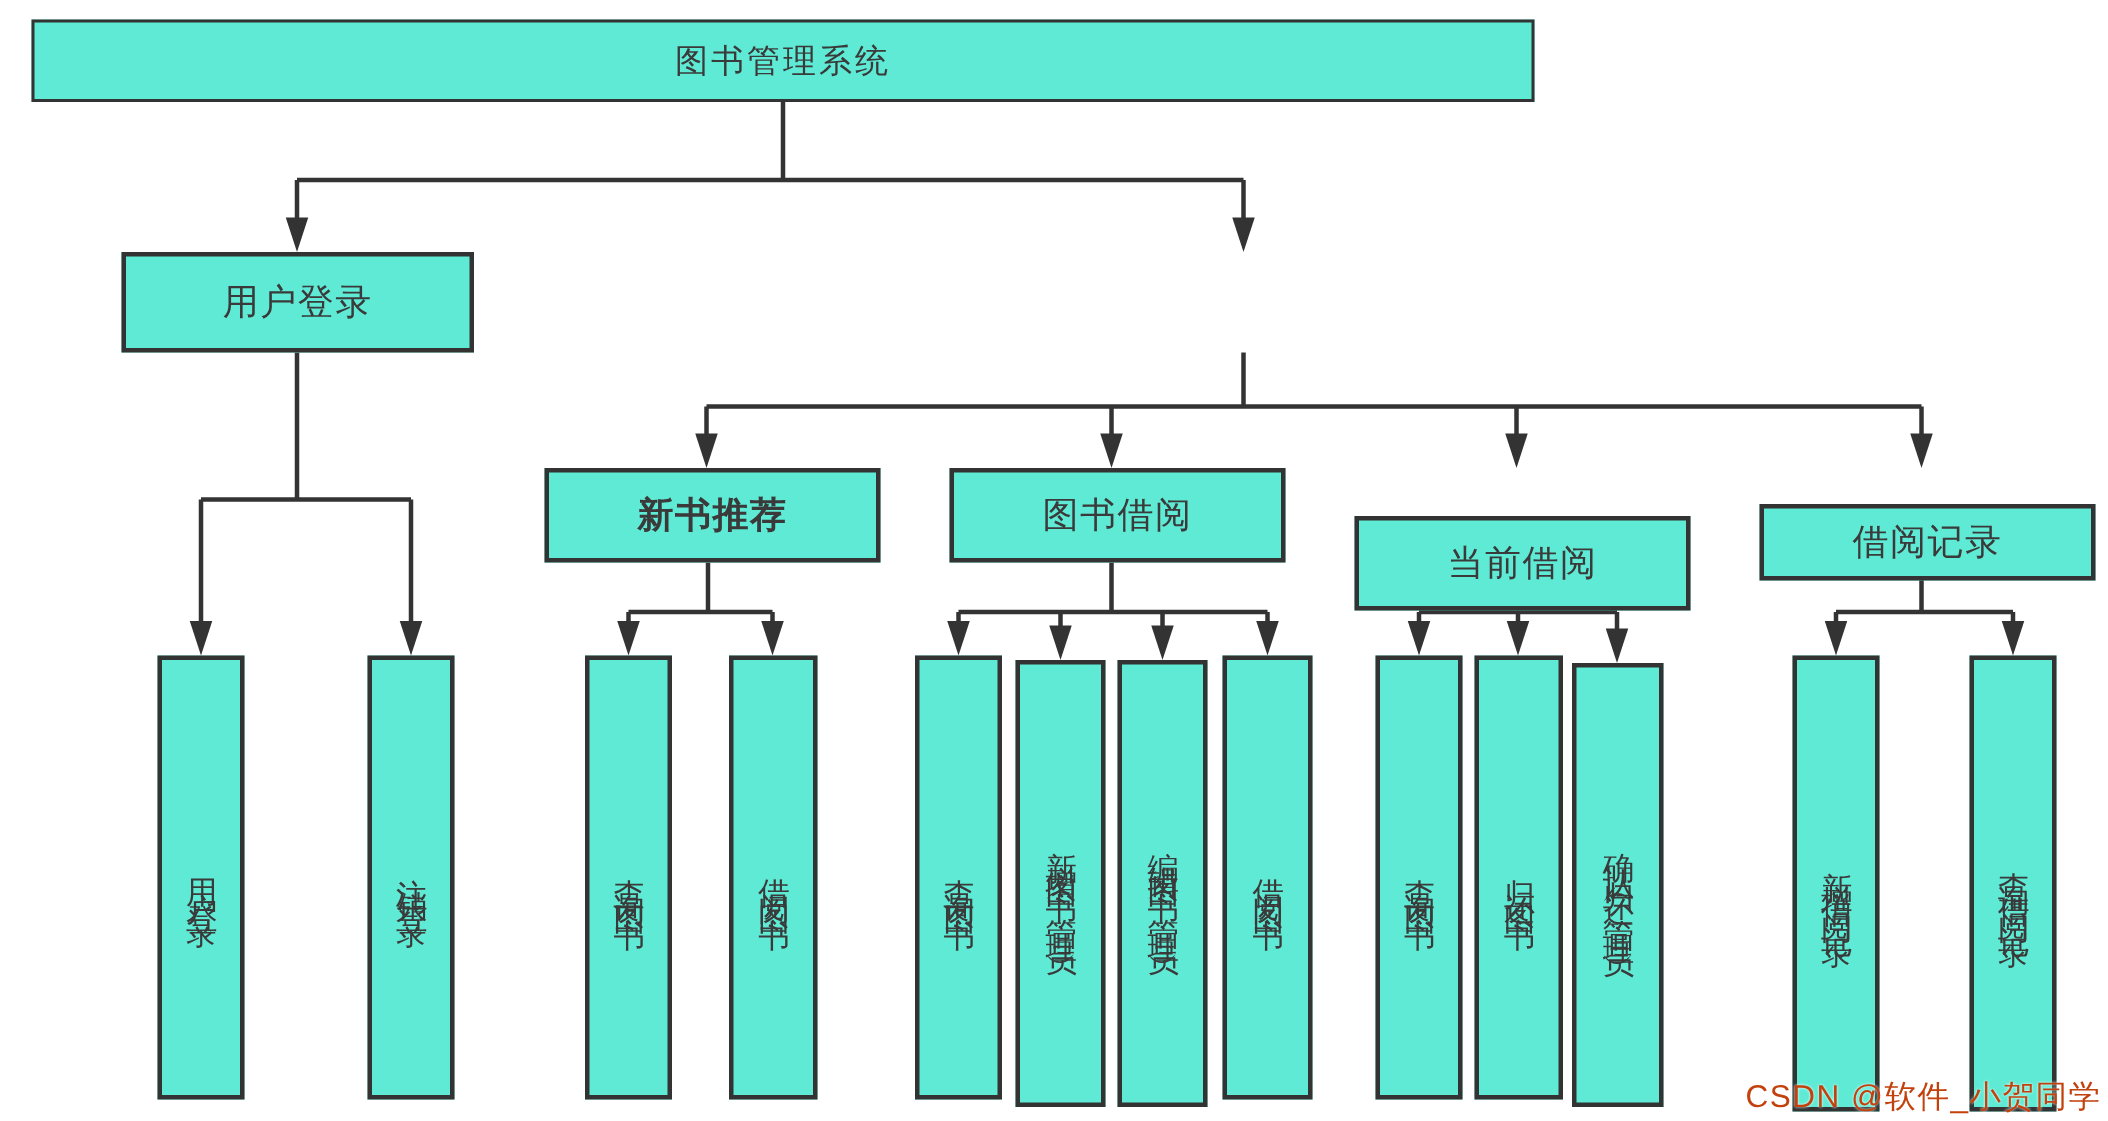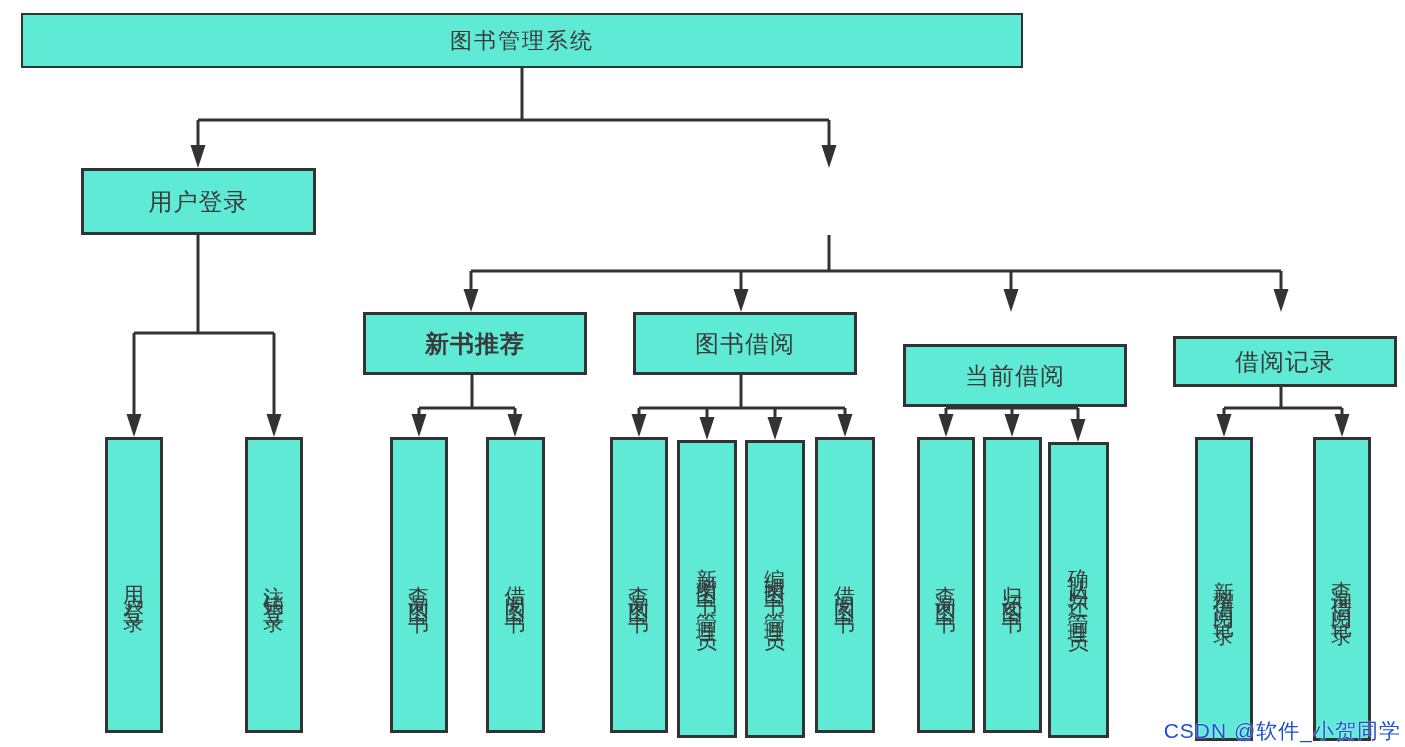--- a/index.html
+++ b/index.html
@@ -11,21 +11,21 @@
     border:3px solid #333333;color:#3a3a3a;
     display:flex;align-items:center;justify-content:center;
     text-align:center;line-height:1;white-space:nowrap;
   }
   .node.root{border-width:2px;font-size:22px;letter-spacing:2px;}
   .node.branch{font-size:24px;letter-spacing:1px;}
   .node.leaf{font-size:21px;}
   .node.vert{writing-mode:vertical-rl;letter-spacing:9px;padding-top:4px;}
   .watermark{
     position:absolute;right:4px;bottom:2px;z-index:5;
-    font-size:21px;color:#1d4ed8;letter-spacing:1px;
+    font-size:21px;color:#c2410c;letter-spacing:1px;
     text-shadow:0 0 2px #ffffff;
     margin-top:44px;
   }
 </style>
 </head>
 <body>
 
 <div id="canvas" style="width: 1405px; height: 747px;">
   <svg id="connectors" xmlns="http://www.w3.org/2000/svg" width="1405" height="747" viewBox="0 0 1405 747">
       <polyline points="522,68 522,120" fill="none" stroke="#333333" stroke-width="3"></polyline>

